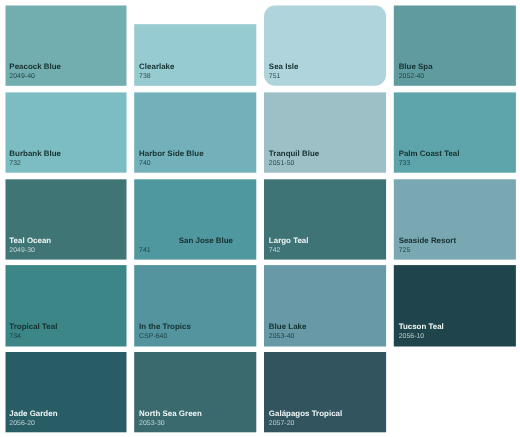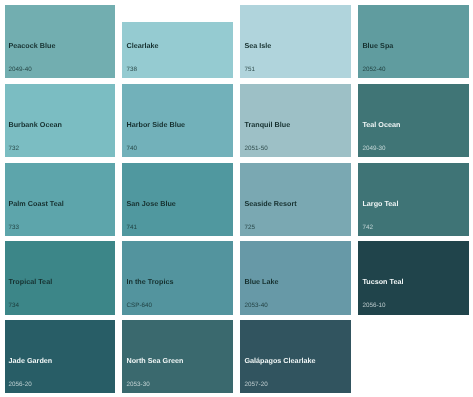--- a/index.html
+++ b/index.html
@@ -33,21 +33,21 @@
     overflow: hidden;
   }
   .swatch-name, .swatch-code {
     position: absolute;
     left: 4px;
     white-space: nowrap;
     transform: translateZ(0);
     line-height: 1;
   }
   .swatch-name {
-    bottom: 29px;
+    bottom: 14px;
     font-size: 7.2px;
     font-weight: bold;
     letter-spacing: 0.02px;
   }
   .swatch-code {
     bottom: 4.8px;
     font-size: 6.3px;
     font-weight: normal;
     letter-spacing: 0.02px;
   }
@@ -57,59 +57,59 @@
 
 <div class="palette-grid" id="grid">
     <div class="swatch" style="background: rgb(114, 174, 176);">
       <div class="swatch-name" style="color: rgb(22, 48, 47);">Peacock Blue</div>
       <div class="swatch-code" style="color: rgba(22, 48, 47, 0.84);">2049-40</div>
     </div>
     <div class="swatch" style="background: rgb(149, 203, 209); margin-top: 17px;">
       <div class="swatch-name" style="color: rgb(22, 48, 47);">Clearlake</div>
       <div class="swatch-code" style="color: rgba(22, 48, 47, 0.84);">738</div>
     </div>
-    <div class="swatch" style="background: rgb(176, 212, 220);">
+    <div class="swatch" style="background: rgb(176, 212, 220); border-radius: 10px;">
       <div class="swatch-name" style="color: rgb(22, 48, 47);">Sea Isle</div>
       <div class="swatch-code" style="color: rgba(22, 48, 47, 0.84);">751</div>
     </div>
     <div class="swatch" style="background: rgb(96, 156, 159);">
       <div class="swatch-name" style="color: rgb(22, 48, 47);">Blue Spa</div>
       <div class="swatch-code" style="color: rgba(22, 48, 47, 0.84);">2052-40</div>
     </div>
     <div class="swatch" style="background: rgb(123, 189, 194);">
-      <div class="swatch-name" style="color: rgb(22, 48, 47);">Burbank Ocean</div>
+      <div class="swatch-name" style="color: rgb(22, 48, 47);">Burbank Blue</div>
       <div class="swatch-code" style="color: rgba(22, 48, 47, 0.84);">732</div>
     </div>
     <div class="swatch" style="background: rgb(114, 177, 186);">
       <div class="swatch-name" style="color: rgb(22, 48, 47); margin-top: 44px;">Harbor Side Blue</div>
       <div class="swatch-code" style="color: rgba(22, 48, 47, 0.84);">740</div>
     </div>
     <div class="swatch" style="background: rgb(157, 192, 198);">
       <div class="swatch-name" style="color: rgb(22, 48, 47);">Tranquil Blue</div>
       <div class="swatch-code" style="color: rgba(22, 48, 47, 0.84);">2051-50</div>
     </div>
+    <div class="swatch" style="background: rgb(93, 165, 171);">
+      <div class="swatch-name" style="color: rgb(22, 48, 47);">Palm Coast Teal</div>
+      <div class="swatch-code" style="color: rgba(22, 48, 47, 0.84);">733</div>
+    </div>
     <div class="swatch" style="background: rgb(64, 117, 118);">
       <div class="swatch-name" style="color: rgb(240, 246, 246);">Teal Ocean</div>
       <div class="swatch-code" style="color: rgba(240, 246, 246, 0.72);">2049-30</div>
     </div>
-    <div class="swatch" style="background: rgb(93, 165, 171);">
-      <div class="swatch-name" style="color: rgb(22, 48, 47);">Palm Coast Teal</div>
-      <div class="swatch-code" style="color: rgba(22, 48, 47, 0.84);">733</div>
+    <div class="swatch" style="background: rgb(80, 152, 159);">
+      <div class="swatch-name" style="color: rgb(22, 48, 47); margin-left: 36px;">San Jose Blue</div>
+      <div class="swatch-code" style="color: rgba(22, 48, 47, 0.84);">741</div>
     </div>
-    <div class="swatch" style="background: rgb(80, 152, 159);">
-      <div class="swatch-name" style="color: rgb(22, 48, 47);">San Jose Blue</div>
-      <div class="swatch-code" style="color: rgba(22, 48, 47, 0.84);">741</div>
+    <div class="swatch" style="background: rgb(63, 116, 118);">
+      <div class="swatch-name" style="color: rgb(240, 246, 246);">Largo Teal</div>
+      <div class="swatch-code" style="color: rgba(240, 246, 246, 0.72);">742</div>
     </div>
     <div class="swatch" style="background: rgb(122, 168, 178);">
       <div class="swatch-name" style="color: rgb(22, 48, 47);">Seaside Resort</div>
       <div class="swatch-code" style="color: rgba(22, 48, 47, 0.84);">725</div>
-    </div>
-    <div class="swatch" style="background: rgb(63, 116, 118);">
-      <div class="swatch-name" style="color: rgb(240, 246, 246);">Largo Teal</div>
-      <div class="swatch-code" style="color: rgba(240, 246, 246, 0.72);">742</div>
     </div>
     <div class="swatch" style="background: rgb(60, 134, 136);">
       <div class="swatch-name" style="color: rgb(22, 48, 47);">Tropical Teal</div>
       <div class="swatch-code" style="color: rgba(22, 48, 47, 0.84);">734</div>
     </div>
     <div class="swatch" style="background: rgb(83, 148, 158);">
       <div class="swatch-name" style="color: rgb(22, 48, 47);">In the Tropics</div>
       <div class="swatch-code" style="color: rgba(22, 48, 47, 0.84);">CSP-640</div>
     </div>
     <div class="swatch" style="background: rgb(103, 153, 167);">
@@ -122,16 +122,16 @@
     </div>
     <div class="swatch" style="background: rgb(40, 93, 102);">
       <div class="swatch-name" style="color: rgb(240, 246, 246);">Jade Garden</div>
       <div class="swatch-code" style="color: rgba(240, 246, 246, 0.72);">2056-20</div>
     </div>
     <div class="swatch" style="background: rgb(58, 105, 110);">
       <div class="swatch-name" style="color: rgb(240, 246, 246); text-align: center;">North Sea Green</div>
       <div class="swatch-code" style="color: rgba(240, 246, 246, 0.72);">2053-30</div>
     </div>
     <div class="swatch" style="background: rgb(49, 84, 95);">
-      <div class="swatch-name" style="color: rgb(240, 246, 246);">Galápagos Clearlake</div>
+      <div class="swatch-name" style="color: rgb(240, 246, 246);">Galápagos Tropical</div>
       <div class="swatch-code" style="color: rgba(240, 246, 246, 0.72);">2057-20</div>
     </div>
   </div>
 
 </body></html>

